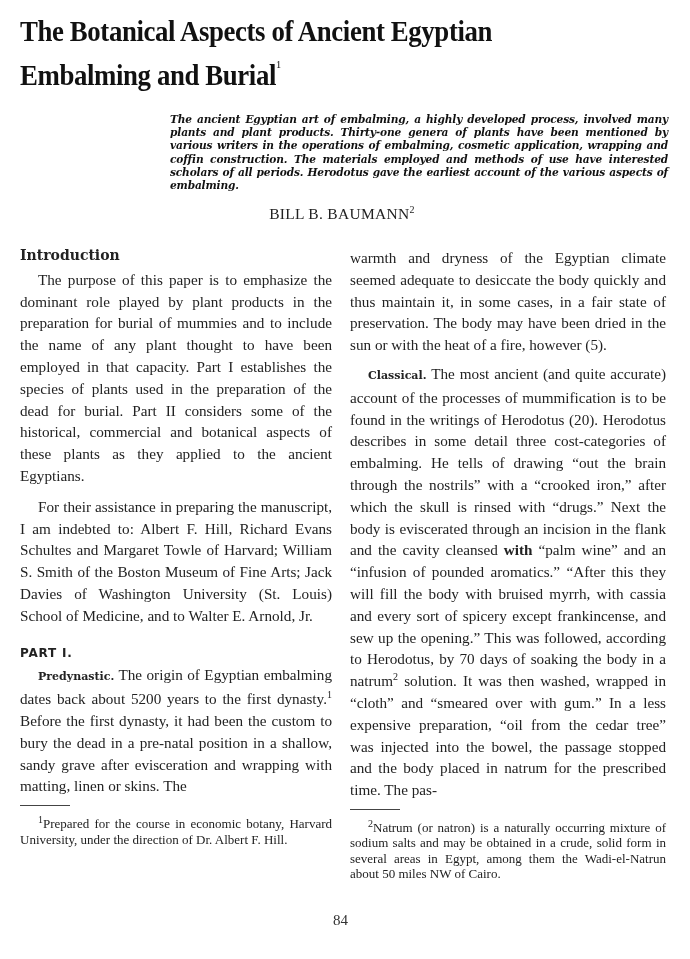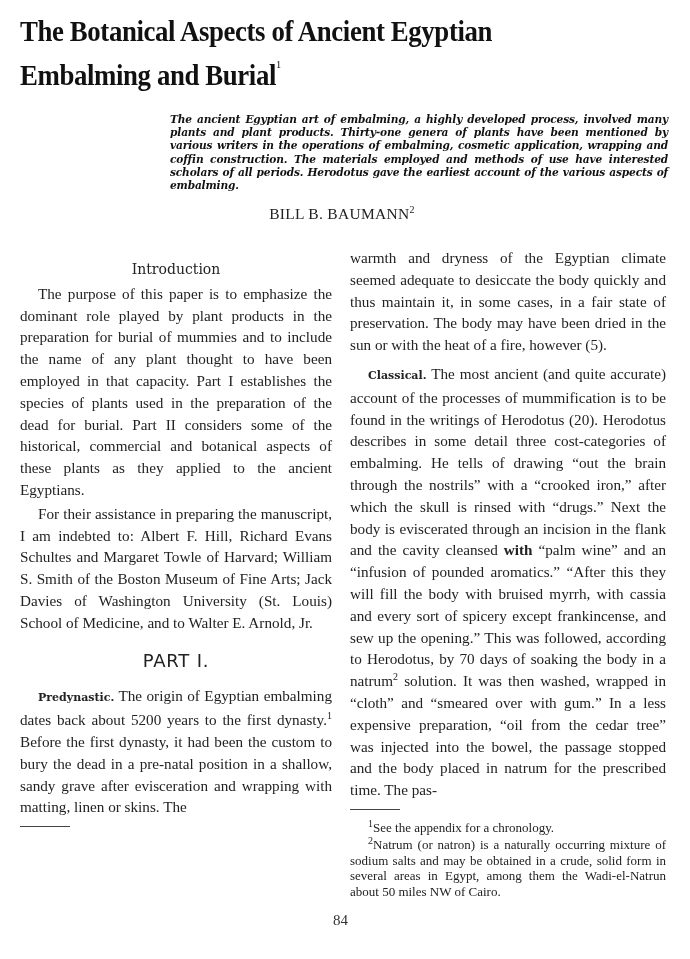--- a/index.html
+++ b/index.html
@@ -9,24 +9,24 @@
   #title2 { top: 60px; }
   .title sup { font-size: 11px; vertical-align: top; position: relative; top: -2px; font-weight: normal; }
   .abstract { position: absolute; left: 162px; top: 113px; width: 498px; font-family: "DejaVu Serif", serif; font-style: italic; font-weight: bold; font-size: 10.6px; line-height: 13.2px; text-align: justify; color: #111; letter-spacing: -0.15px; margin-left: 8px; }
   .author { position: absolute; left: 0; width: 670px; top: 204px; text-align: center; font-size: 15.5px; letter-spacing: 0.3px; color: #222; padding-left: 14px; box-sizing: border-box; }
   .author sup { font-size: 10px; }
   .col { position: absolute; top: 245px; font-size: 15.2px; line-height: 21.8px; text-align: justify; color: #222; }
   #col-left { left: 20px; width: 312px; }
   #col-right { left: 350px; width: 316px; top: 247px; }
   .col p { margin: 0; text-indent: 18px; }
   .col p.noindent { text-indent: 0; }
-  .col p + p { margin-top: 2px; }
-  .h-center { text-align: center; font-family: "DejaVu Serif", serif; font-weight: normal; font-size: 14px; margin: 14px; color: #222; }
+  .col p + p { margin-top: 9px; }
+  .h-center { font-family: "DejaVu Serif", serif; font-weight: bold; font-size: 14px; margin: 0; color: #222; }
   #intro-heading { margin-bottom: 2px; }
-  #part-heading { margin-top: 16px; font-family: "DejaVu Sans", sans-serif; font-size: 18px; letter-spacing: 0.8px; }
+  #part-heading { margin-top: 16px; font-family: "DejaVu Sans", sans-serif; font-size: 12px; letter-spacing: 0.8px; }
   #embalm-heading { margin-top: 2px; margin-bottom: 2px; }
   .run-in { font-family: "DejaVu Serif", serif; font-weight: bold; font-size: 11px; }
   .gap { height: 7px; }
   .rule { width: 50px; border-top: 1px solid #444; margin: 8px 0 10px 0; }
   .fn { font-size: 13px; line-height: 15.5px; text-align: justify; margin: 0; text-indent: 16px; color: #222; }
   .fn sup { font-size: 9px; }
   .col sup { font-size: 10px; line-height: 0; }
   .pagenum { position: absolute; left: 333px; top: 912px; font-size: 15px; color: #333; }
   b.with { font-weight: bold; }
 </style>
@@ -40,24 +40,24 @@
 
 <div class="author"><span>BILL B. BAUMANN</span><sup>2</sup></div>
 
 <div class="col" id="col-left">
   <h2 class="h-center" id="intro-heading">Introduction</h2>
   <p>The purpose of this paper is to emphasize the dominant role played by plant products in the preparation for burial of mummies and to include the name of any plant thought to have been employed in that capacity. Part I establishes the species of plants used in the preparation of the dead for burial. Part II considers some of the historical, commercial and botanical aspects of these plants as they applied to the ancient Egyptians.</p>
   <p>For their assistance in preparing the manuscript, I am indebted to: Albert F. Hill, Richard Evans Schultes and Margaret Towle of Harvard; William S. Smith of the Boston Museum of Fine Arts; Jack Davies of Washington University (St. Louis) School of Medicine, and to Walter E. Arnold, Jr.</p>
   <h3 class="h-center" id="part-heading">PART I.</h3>
   <p><span class="run-in">Predynastic.</span><span> The origin of Egyptian embalming dates back about 5200 years to the first dynasty.</span><sup>1</sup><span> Before the first dynasty, it had been the custom to bury the dead in a pre-natal position in a shallow, sandy grave after evisceration and wrapping with matting, linen or skins. The</span></p>
   <div class="rule"></div>
+  <p class="fn"><sup>1</sup><span>Prepared for the course in economic botany, Harvard University, under the direction of Dr. Albert F. Hill.</span></p>
 </div>
 
 <div class="col" id="col-right">
   <p class="noindent">warmth and dryness of the Egyptian climate seemed adequate to desiccate the body quickly and thus maintain it, in some cases, in a fair state of preservation. The body may have been dried in the sun or with the heat of a fire, however (5).</p>
   <div class="gap"></div>
   <p><span class="run-in">Classical.</span><span> The most ancient (and quite accurate) account of the processes of mummification is to be found in the writings of Herodotus (20). Herodotus describes in some detail three cost-categories of embalming. He tells of drawing “out the brain through the nostrils” with a “crooked iron,” after which the skull is rinsed with “drugs.” Next the body is eviscerated through an incision in the flank and the cavity cleansed </span><b class="with">with</b><span> “palm wine” and an “infusion of pounded aromatics.” “After this they will fill the body with bruised myrrh, with cassia and every sort of spicery except frankincense, and sew up the opening.” This was followed, according to Herodotus, by 70 days of soaking the body in a natrum</span><sup>2</sup><span> solution. It was then washed, wrapped in “cloth” and “smeared over with gum.” In a less expensive preparation, “oil from the cedar tree” was injected into the bowel, the passage stopped and the body placed in natrum for the prescribed time. The pas-</span></p>
   <div class="rule"></div>
-  <p class="fn"><sup>1</sup><span>See the appendix for a chronology.</span></p>
   <p class="fn"><sup>2</sup><span>Natrum (or natron) is a naturally occurring mixture of sodium salts and may be obtained in a crude, solid form in several areas in Egypt, among them the Wadi-el-Natrun about 50 miles NW of Cairo.</span></p>
 </div>
 
 <div class="pagenum">84</div>
 
 </body></html>

